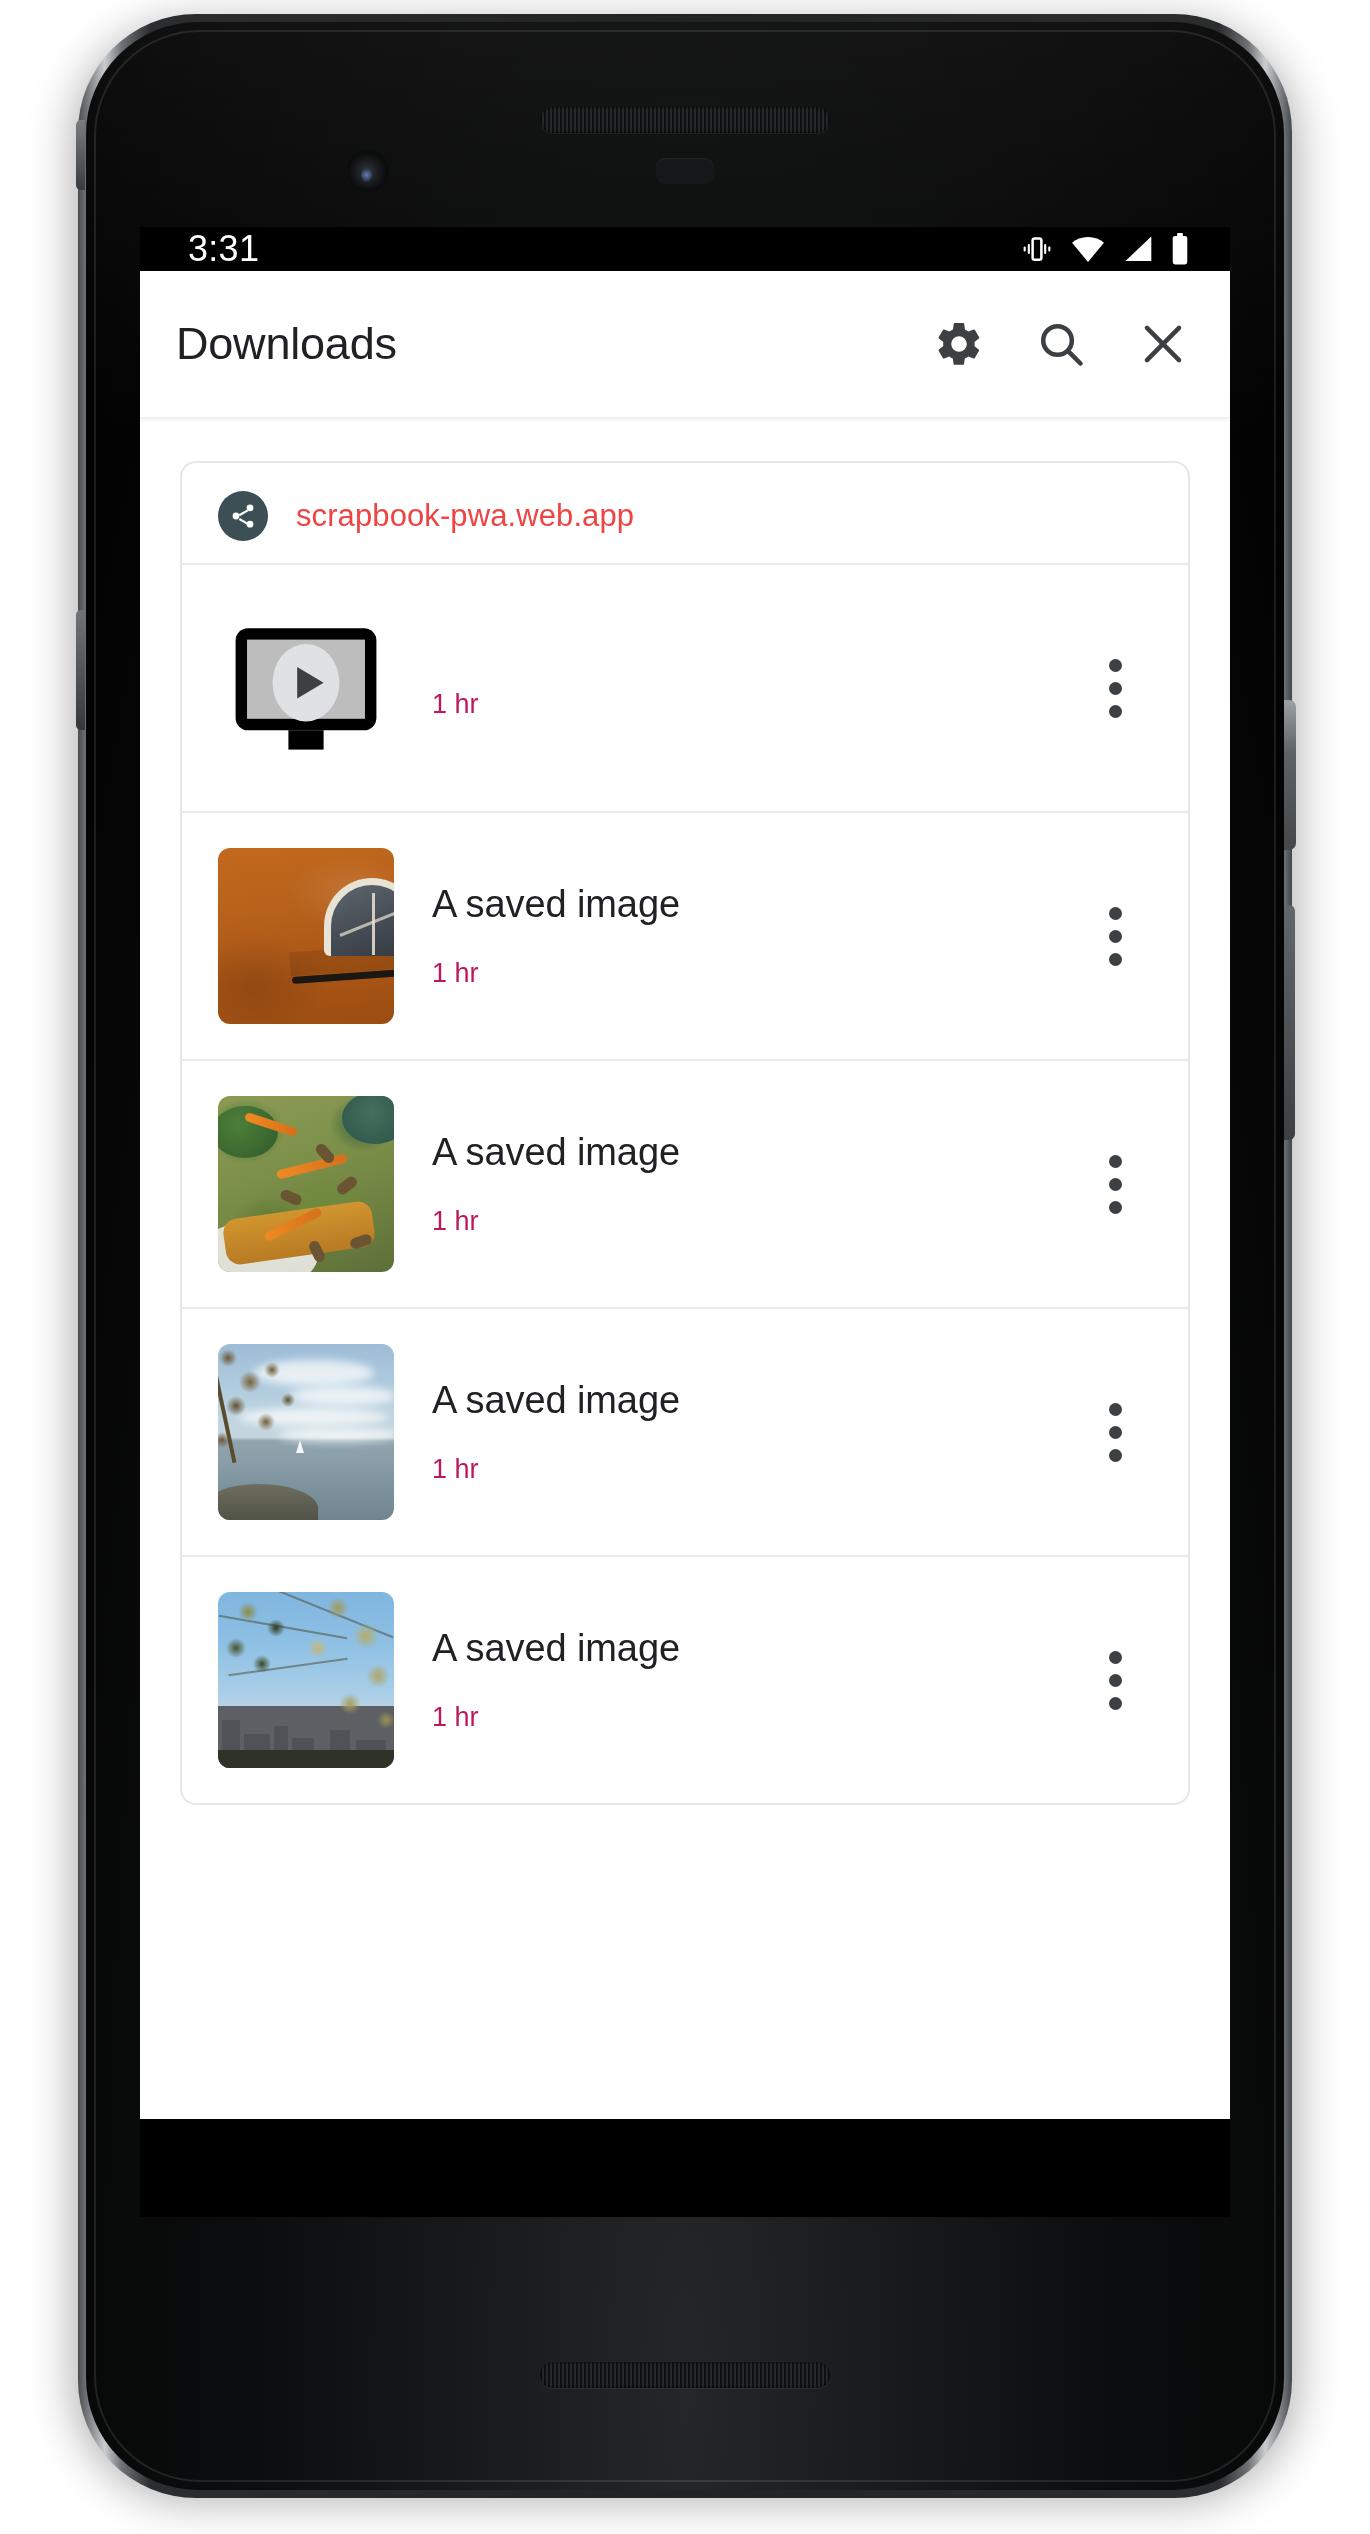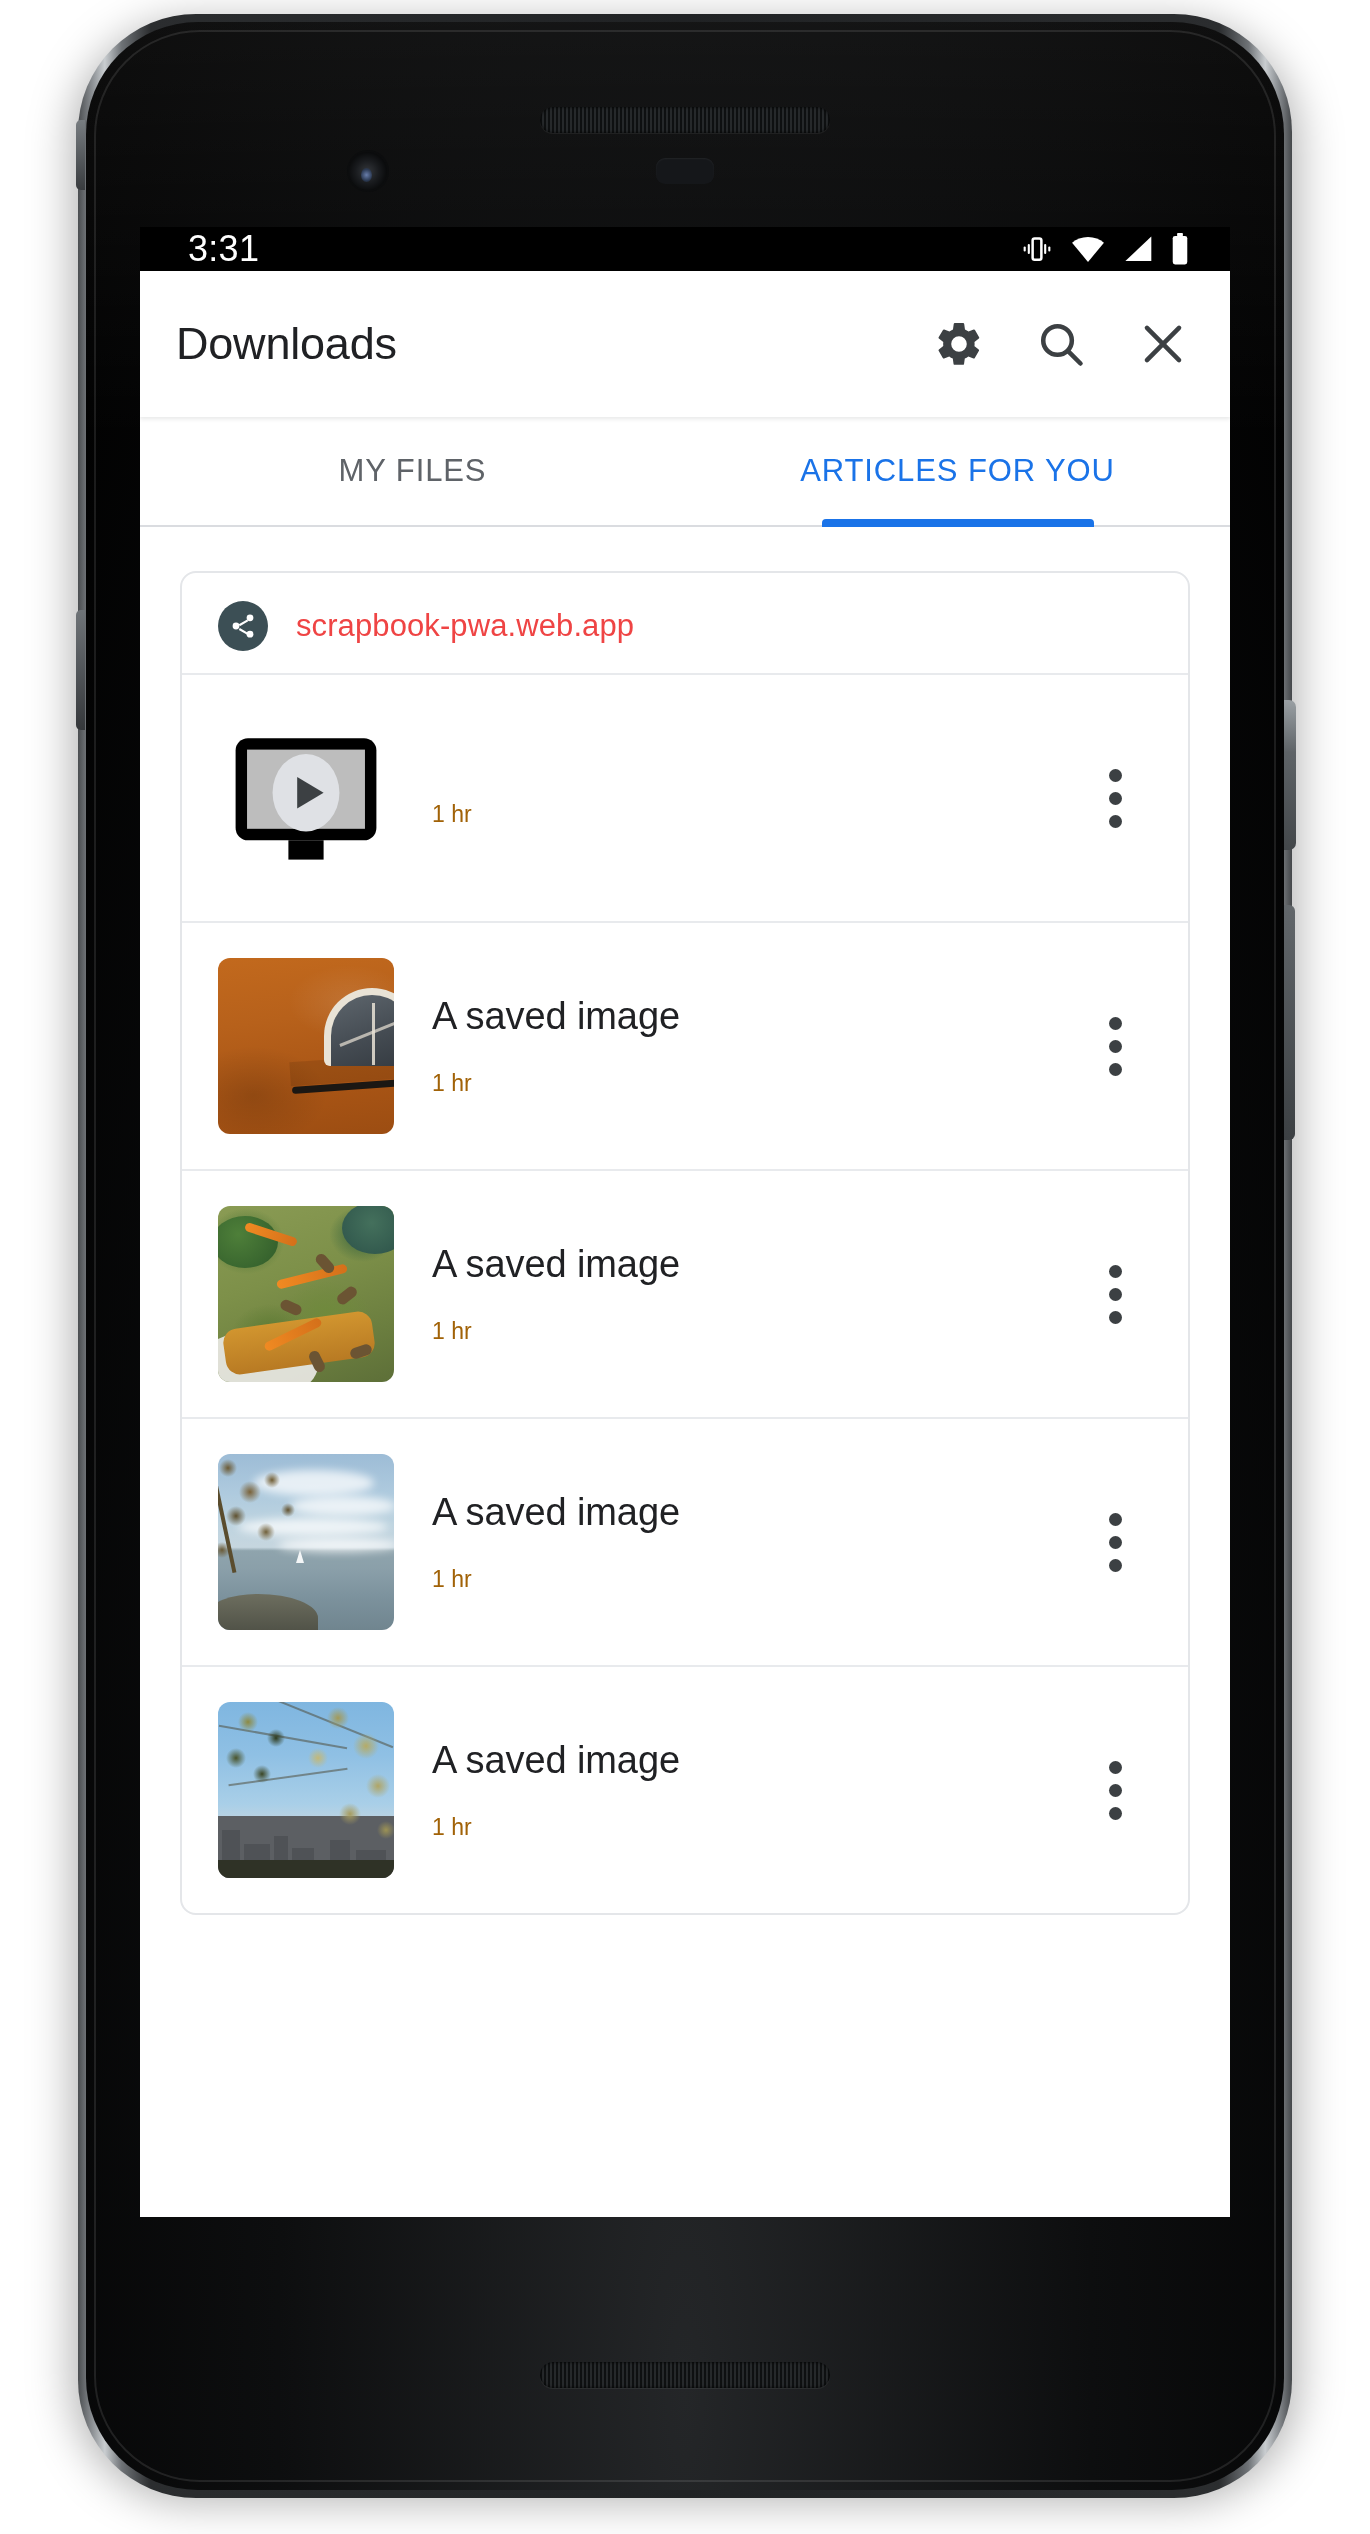--- a/index.html
+++ b/index.html
@@ -305,22 +305,22 @@
     min-width: 0;
   }
   .item-title {
     font-size: 38px;
     color: #202124;
     letter-spacing: -0.1px;
     white-space: nowrap;
   }
   .item-sub {
     margin-top: 32px;
-    font-size: 23px;
-    color: #a16207;
+    font-size: 27px;
+    color: #be185d;
   }
   .overflow-btn {
     width: 78px; height: 90px;
     display: flex;
     flex-direction: column;
     align-items: center;
     justify-content: center;
     gap: 10px;
     flex: 0 0 auto;
     cursor: pointer;
@@ -615,29 +615,20 @@
           <span>
             <svg width="52" height="52" viewBox="0 0 24 24" fill="none" stroke="#3c4043" stroke-width="2.1" stroke-linecap="round">
               <line x1="4.6" y1="4.6" x2="19.4" y2="19.4"></line>
               <line x1="19.4" y1="4.6" x2="4.6" y2="19.4"></line>
             </svg>
           </span>
         </div>
       </div>
     </div>
 
-    <div class="tabbar">
-      <div class="tab">
-        <span class="tab-label">MY FILES</span>
-      </div>
-      <div class="tab active">
-        <span class="tab-label">ARTICLES FOR YOU</span>
-        <span class="tab-indicator"></span>
-      </div>
-    </div>
 
     <div class="content">
       <div class="card">
 
         <div class="card-header">
           <span class="origin-badge">
             <svg width="28" height="28" viewBox="0 0 24 24" fill="#ffffff">
               <circle cx="18" cy="5" r="2.9"></circle>
               <circle cx="6" cy="12" r="2.9"></circle>
               <circle cx="18" cy="19" r="2.9"></circle>

